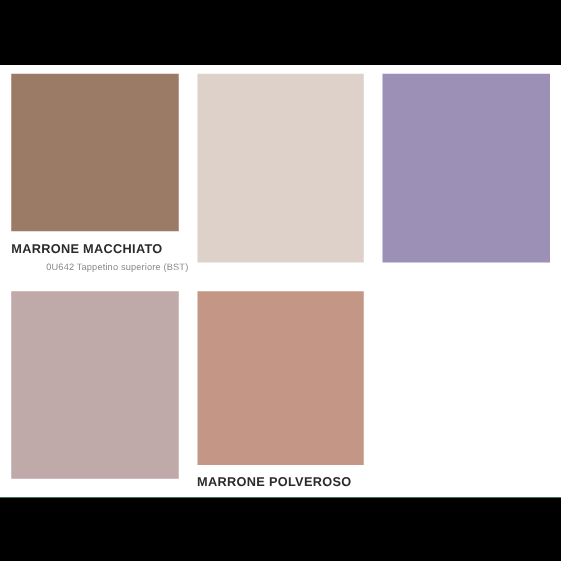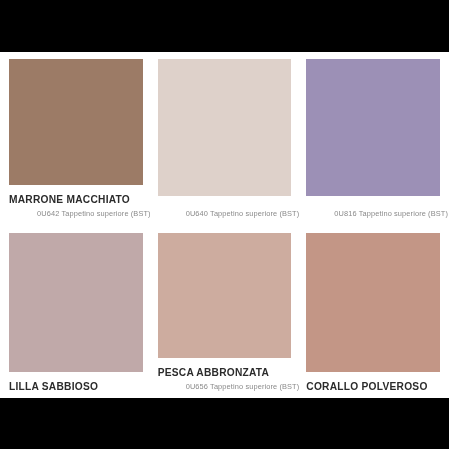--- a/index.html
+++ b/index.html
@@ -103,50 +103,40 @@
         <div class="swatch-chip" style="background-color: rgb(156, 123, 102);"></div>
         <div class="swatch-meta">
           <div class="swatch-name">MARRONE MACCHIATO</div>
           <div class="swatch-code">0U642 Tappetino superiore (BST)</div>
         </div>
       </div>
 
       <div class="swatch-cell">
         <div class="swatch-chip" style="background-color: rgb(222, 209, 202);"></div>
         <div class="swatch-meta">
-          <div class="swatch-code">0U640 Tappetino superiore (BST)</div>
         </div>
       </div>
 
       <div class="swatch-cell">
         <div class="swatch-chip" style="background-color: rgb(156, 144, 182);"></div>
         <div class="swatch-meta">
-          <div class="swatch-code">0U816 Tappetino superiore (BST)</div>
         </div>
       </div>
 
       <div class="swatch-cell">
         <div class="swatch-chip" style="background-color: rgb(192, 169, 169);"></div>
         <div class="swatch-meta">
-          <div class="swatch-name">LILLA SABBIOSO</div>
         </div>
       </div>
 
-      <div class="swatch-cell">
-        <div class="swatch-chip" style="background-color: rgb(205, 172, 159);"></div>
-        <div class="swatch-meta">
-          <div class="swatch-name">PESCA ABBRONZATA</div>
-          <div class="swatch-code">0U656 Tappetino superiore (BST)</div>
-        </div>
-      </div>
 
       <div class="swatch-cell">
         <div class="swatch-chip" style="background-color: rgb(195, 150, 134);"></div>
         <div class="swatch-meta">
-          <div class="swatch-name">CORALLO POLVEROSO</div>
+          <div class="swatch-name">MARRONE POLVEROSO</div>
         </div>
       </div>
 
     </div>
   </div>
 
   <div class="letterbox bottom"></div>
 
 </div>
 

